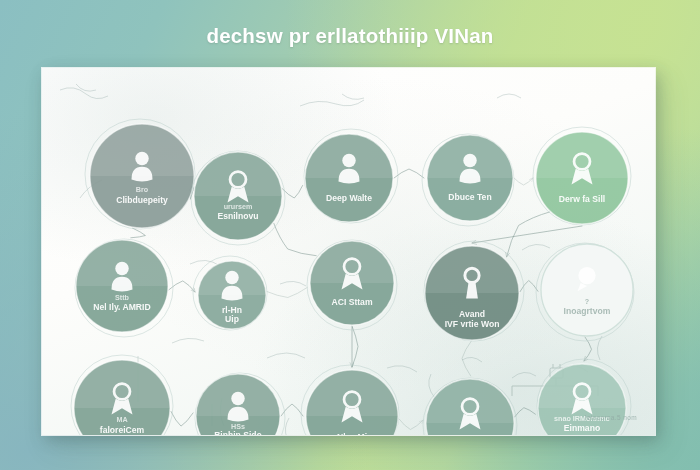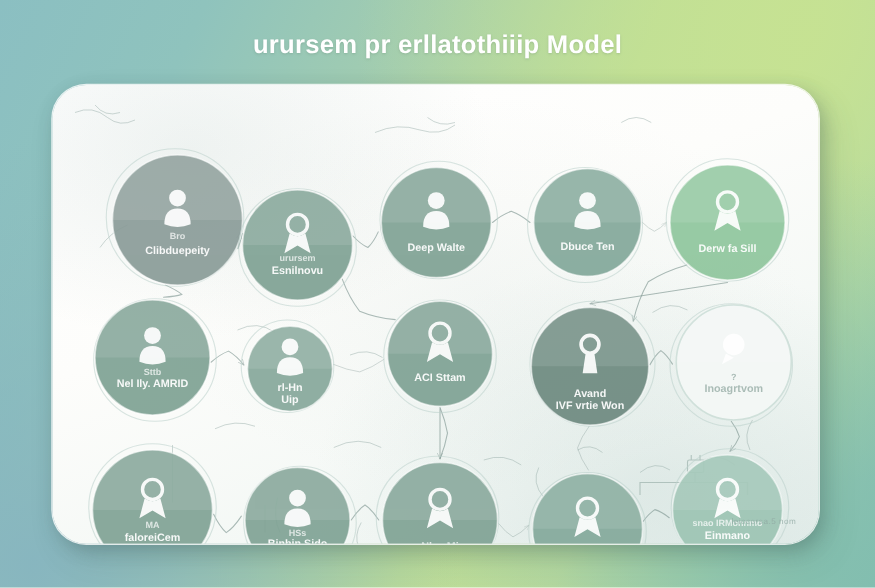--- a/index.html
+++ b/index.html
@@ -47,21 +47,20 @@
     position:absolute;
     left:42px; top:68px;
     width:613px; height:367px;
     background:linear-gradient(160deg,#ffffff 0%,#fdfdfb 40%,#f2f7f4 78%,#e7f0ed 100%);
     box-shadow:
        0 0 0 1px rgba(255,255,255,0.8),
        3px 5px 14px rgba(60,90,85,0.30),
        8px 12px 26px rgba(60,90,85,0.16);
     overflow:hidden;
     z-index:3;
-    border-radius:27px;
   }
   
   #card::after{
     content:"";
     position:absolute; inset:0;
     background:
       radial-gradient(ellipse at 18% 14%, rgba(180,200,195,0.22) 0%, rgba(255,255,255,0) 34%),
       radial-gradient(ellipse at 78% 88%, rgba(175,200,196,0.26) 0%, rgba(255,255,255,0) 40%),
       radial-gradient(ellipse at 55% 45%, rgba(200,215,210,0.14) 0%, rgba(255,255,255,0) 55%);
     pointer-events:none;
@@ -99,21 +98,21 @@
     z-index:4;
   }
 </style>
 </head>
 <body>
 
 <div class="bg-tint t1"></div>
 <div class="bg-tint t2"></div>
 <div class="bg-tint t3"></div>
 
-<div id="title">urursem pr erllatothiiip Model</div>
+<div id="title">dechsw pr erllatothiiip VINan</div>
 
 <div id="card">
 
   <svg id="edges" class="layer" viewBox="0 0 613 367">
     <defs>
       <marker id="ah" markerWidth="7" markerHeight="7" refX="5.5" refY="2.6" orient="auto">
         <path d="M0,0 L5.6,2.6 L0,5.2" fill="none" stroke="#7b938e" stroke-width="0.8" opacity="0.7"></path>
       </marker>
     </defs>
     <g id="edge-group">

